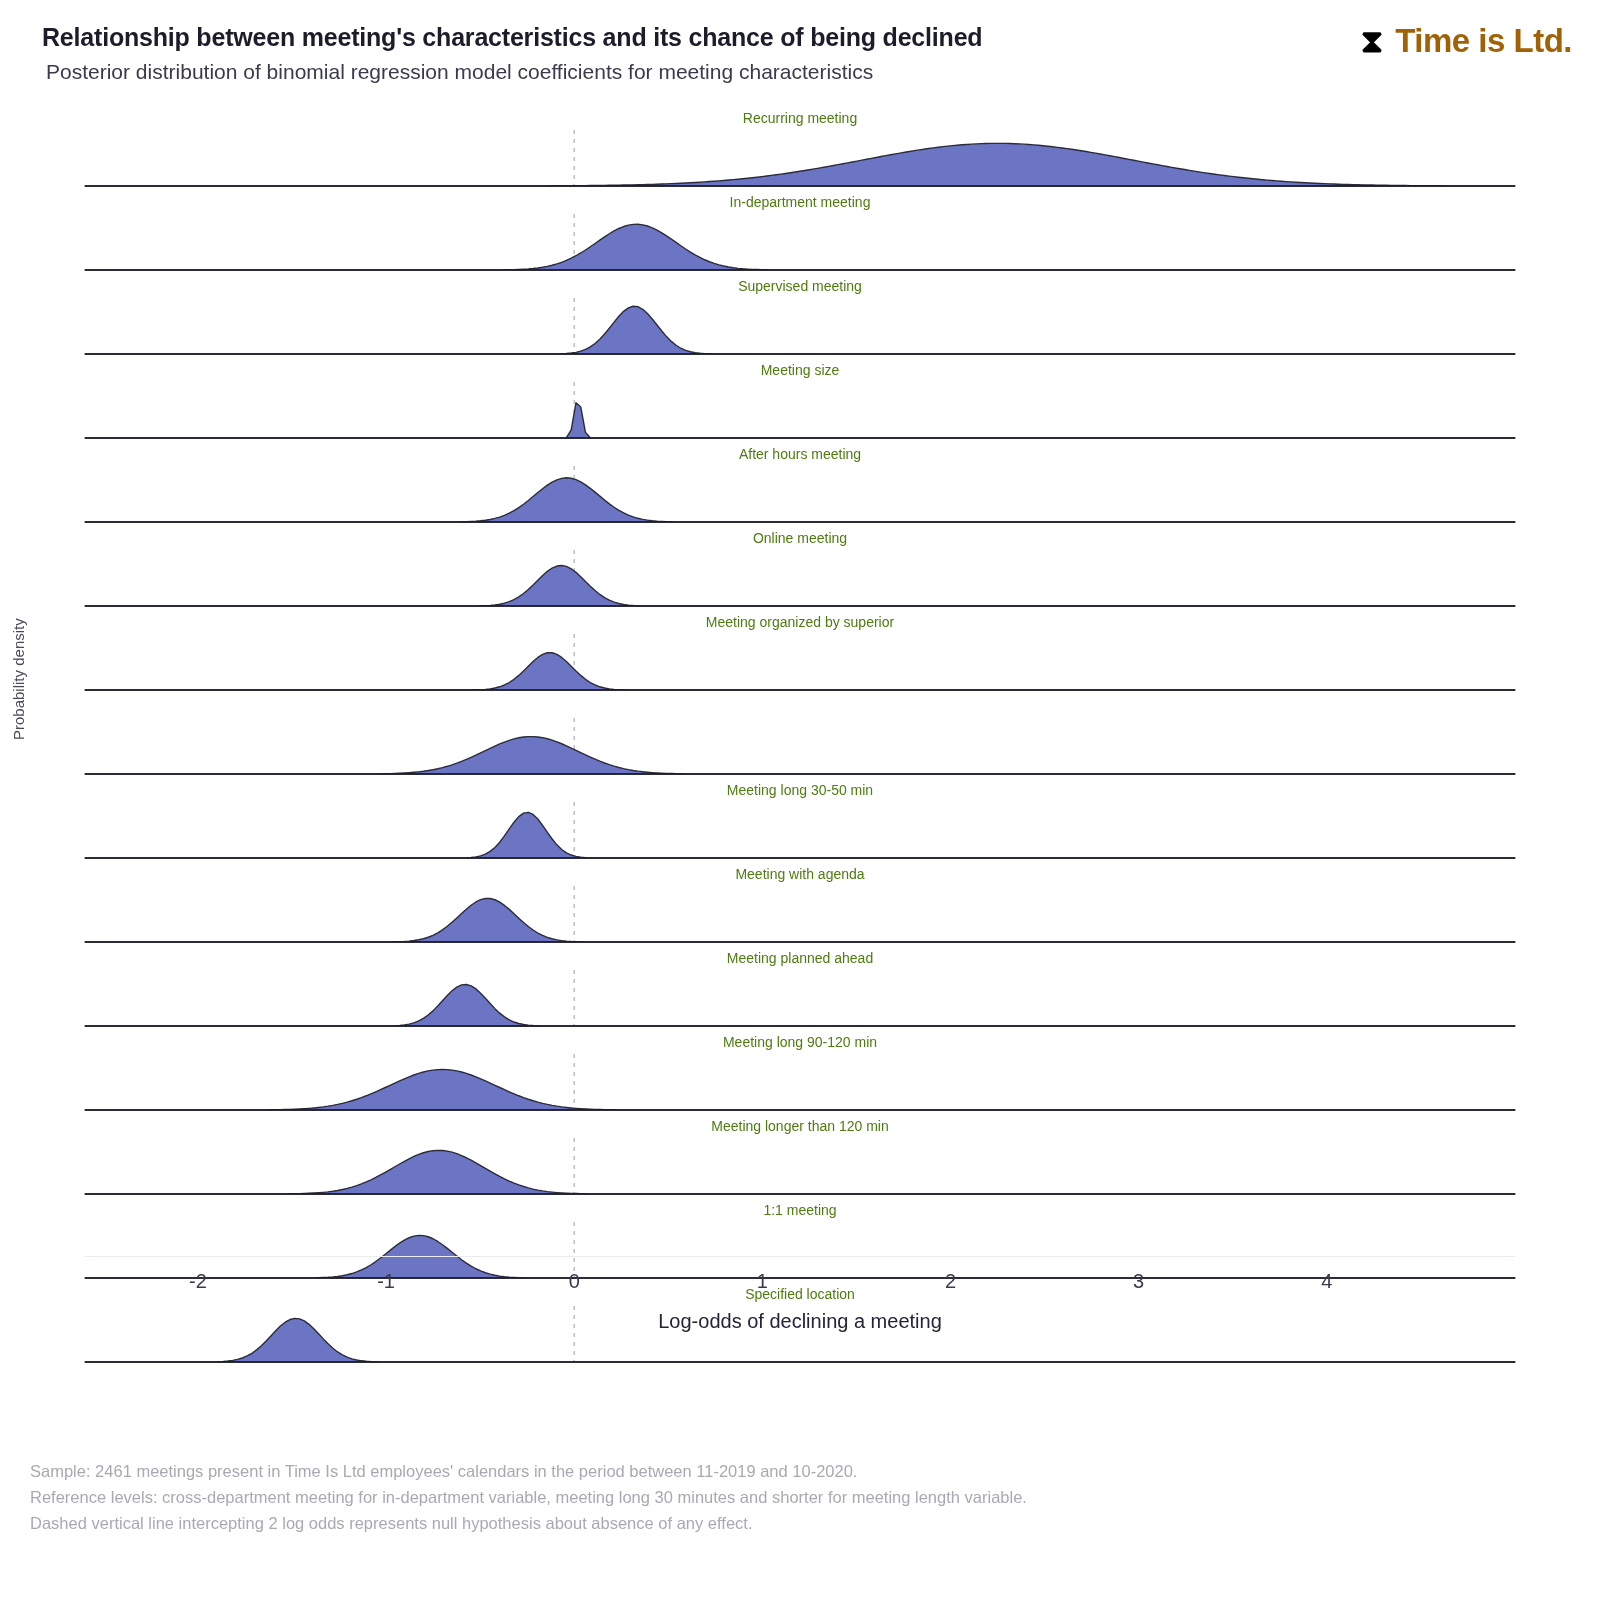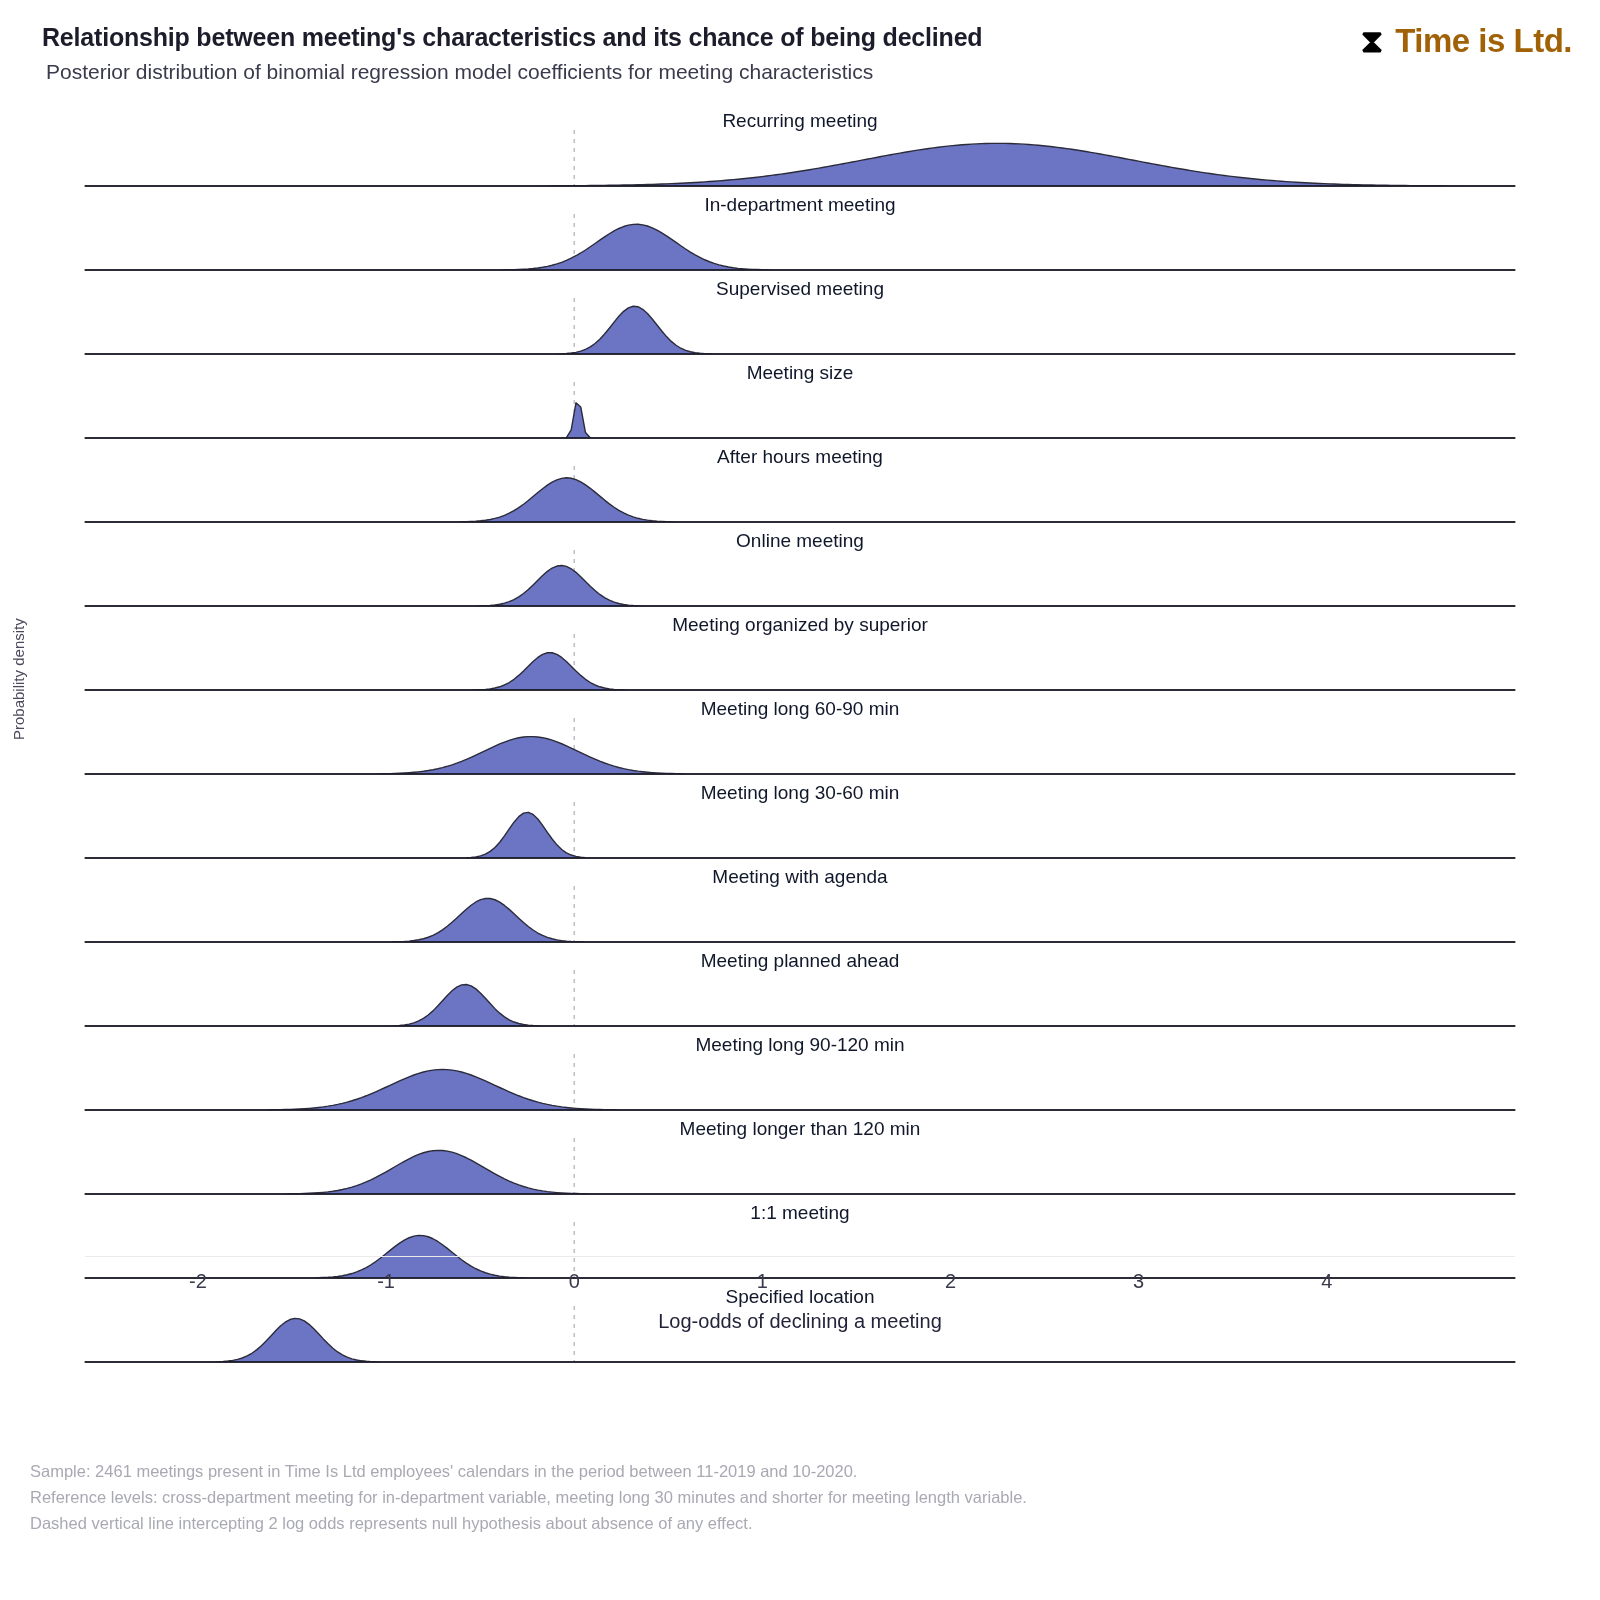--- a/index.html
+++ b/index.html
@@ -92,22 +92,22 @@
   .ridge {
     position: relative;
     height: 84px;
     width: 100%;
   }
   .ridge-label {
     position: absolute;
     width: 100%;
     text-align: center;
     top: 0px;
-    font-size: 19px;
-    color: #0f172a;
+    font-size: 14px;
+    color: #4d7c0f;
     pointer-events: none;
   }
   .ridge svg {
     position: absolute;
     left: 0;
     top: 0;
     width: 100%;
     height: 84px;
     display: block;
     overflow: visible;
@@ -224,29 +224,28 @@
         </div>
         <div class="ridge">
           <div class="ridge-label">Meeting organized by superior</div>
           <svg viewBox="0 0 1430 84" preserveAspectRatio="none">
             <line x1="489.2105263157895" x2="489.2105263157895" y1="20" y2="76" stroke="#b9b9c4" stroke-width="1.4" stroke-dasharray="4 5"></line>
             <path d="M 0 76 L 0.00 76.00 L 4.77 76.00 L 9.53 76.00 L 14.30 76.00 L 19.07 76.00 L 23.83 76.00 L 28.60 76.00 L 33.37 76.00 L 38.13 76.00 L 42.90 76.00 L 47.67 76.00 L 52.43 76.00 L 57.20 76.00 L 61.97 76.00 L 66.73 76.00 L 71.50 76.00 L 76.27 76.00 L 81.03 76.00 L 85.80 76.00 L 90.57 76.00 L 95.33 76.00 L 100.10 76.00 L 104.87 76.00 L 109.63 76.00 L 114.40 76.00 L 119.17 76.00 L 123.93 76.00 L 128.70 76.00 L 133.47 76.00 L 138.23 76.00 L 143.00 76.00 L 147.77 76.00 L 152.53 76.00 L 157.30 76.00 L 162.07 76.00 L 166.83 76.00 L 171.60 76.00 L 176.37 76.00 L 181.13 76.00 L 185.90 76.00 L 190.67 76.00 L 195.43 76.00 L 200.20 76.00 L 204.97 76.00 L 209.73 76.00 L 214.50 76.00 L 219.27 76.00 L 224.03 76.00 L 228.80 76.00 L 233.57 76.00 L 238.33 76.00 L 243.10 76.00 L 247.87 76.00 L 252.63 76.00 L 257.40 76.00 L 262.17 76.00 L 266.93 76.00 L 271.70 76.00 L 276.47 76.00 L 281.23 76.00 L 286.00 76.00 L 290.77 76.00 L 295.53 76.00 L 300.30 76.00 L 305.07 76.00 L 309.83 76.00 L 314.60 76.00 L 319.37 76.00 L 324.13 76.00 L 328.90 76.00 L 333.67 76.00 L 338.43 76.00 L 343.20 76.00 L 347.97 76.00 L 352.73 76.00 L 357.50 76.00 L 362.27 76.00 L 367.03 76.00 L 371.80 75.99 L 376.57 75.98 L 381.33 75.96 L 386.10 75.91 L 390.87 75.82 L 395.63 75.65 L 400.40 75.36 L 405.17 74.85 L 409.93 74.03 L 414.70 72.79 L 419.47 70.99 L 424.23 68.52 L 429.00 65.31 L 433.77 61.40 L 438.53 56.92 L 443.30 52.16 L 448.07 47.50 L 452.83 43.43 L 457.60 40.39 L 462.37 38.77 L 467.13 38.77 L 471.90 40.39 L 476.67 43.43 L 481.43 47.50 L 486.20 52.16 L 490.97 56.92 L 495.73 61.40 L 500.50 65.31 L 505.27 68.52 L 510.03 70.99 L 514.80 72.79 L 519.57 74.03 L 524.33 74.85 L 529.10 75.36 L 533.87 75.65 L 538.63 75.82 L 543.40 75.91 L 548.17 75.96 L 552.93 75.98 L 557.70 75.99 L 562.47 76.00 L 567.23 76.00 L 572.00 76.00 L 576.77 76.00 L 581.53 76.00 L 586.30 76.00 L 591.07 76.00 L 595.83 76.00 L 600.60 76.00 L 605.37 76.00 L 610.13 76.00 L 614.90 76.00 L 619.67 76.00 L 624.43 76.00 L 629.20 76.00 L 633.97 76.00 L 638.73 76.00 L 643.50 76.00 L 648.27 76.00 L 653.03 76.00 L 657.80 76.00 L 662.57 76.00 L 667.33 76.00 L 672.10 76.00 L 676.87 76.00 L 681.63 76.00 L 686.40 76.00 L 691.17 76.00 L 695.93 76.00 L 700.70 76.00 L 705.47 76.00 L 710.23 76.00 L 715.00 76.00 L 719.77 76.00 L 724.53 76.00 L 729.30 76.00 L 734.07 76.00 L 738.83 76.00 L 743.60 76.00 L 748.37 76.00 L 753.13 76.00 L 757.90 76.00 L 762.67 76.00 L 767.43 76.00 L 772.20 76.00 L 776.97 76.00 L 781.73 76.00 L 786.50 76.00 L 791.27 76.00 L 796.03 76.00 L 800.80 76.00 L 805.57 76.00 L 810.33 76.00 L 815.10 76.00 L 819.87 76.00 L 824.63 76.00 L 829.40 76.00 L 834.17 76.00 L 838.93 76.00 L 843.70 76.00 L 848.47 76.00 L 853.23 76.00 L 858.00 76.00 L 862.77 76.00 L 867.53 76.00 L 872.30 76.00 L 877.07 76.00 L 881.83 76.00 L 886.60 76.00 L 891.37 76.00 L 896.13 76.00 L 900.90 76.00 L 905.67 76.00 L 910.43 76.00 L 915.20 76.00 L 919.97 76.00 L 924.73 76.00 L 929.50 76.00 L 934.27 76.00 L 939.03 76.00 L 943.80 76.00 L 948.57 76.00 L 953.33 76.00 L 958.10 76.00 L 962.87 76.00 L 967.63 76.00 L 972.40 76.00 L 977.17 76.00 L 981.93 76.00 L 986.70 76.00 L 991.47 76.00 L 996.23 76.00 L 1001.00 76.00 L 1005.77 76.00 L 1010.53 76.00 L 1015.30 76.00 L 1020.07 76.00 L 1024.83 76.00 L 1029.60 76.00 L 1034.37 76.00 L 1039.13 76.00 L 1043.90 76.00 L 1048.67 76.00 L 1053.43 76.00 L 1058.20 76.00 L 1062.97 76.00 L 1067.73 76.00 L 1072.50 76.00 L 1077.27 76.00 L 1082.03 76.00 L 1086.80 76.00 L 1091.57 76.00 L 1096.33 76.00 L 1101.10 76.00 L 1105.87 76.00 L 1110.63 76.00 L 1115.40 76.00 L 1120.17 76.00 L 1124.93 76.00 L 1129.70 76.00 L 1134.47 76.00 L 1139.23 76.00 L 1144.00 76.00 L 1148.77 76.00 L 1153.53 76.00 L 1158.30 76.00 L 1163.07 76.00 L 1167.83 76.00 L 1172.60 76.00 L 1177.37 76.00 L 1182.13 76.00 L 1186.90 76.00 L 1191.67 76.00 L 1196.43 76.00 L 1201.20 76.00 L 1205.97 76.00 L 1210.73 76.00 L 1215.50 76.00 L 1220.27 76.00 L 1225.03 76.00 L 1229.80 76.00 L 1234.57 76.00 L 1239.33 76.00 L 1244.10 76.00 L 1248.87 76.00 L 1253.63 76.00 L 1258.40 76.00 L 1263.17 76.00 L 1267.93 76.00 L 1272.70 76.00 L 1277.47 76.00 L 1282.23 76.00 L 1287.00 76.00 L 1291.77 76.00 L 1296.53 76.00 L 1301.30 76.00 L 1306.07 76.00 L 1310.83 76.00 L 1315.60 76.00 L 1320.37 76.00 L 1325.13 76.00 L 1329.90 76.00 L 1334.67 76.00 L 1339.43 76.00 L 1344.20 76.00 L 1348.97 76.00 L 1353.73 76.00 L 1358.50 76.00 L 1363.27 76.00 L 1368.03 76.00 L 1372.80 76.00 L 1377.57 76.00 L 1382.33 76.00 L 1387.10 76.00 L 1391.87 76.00 L 1396.63 76.00 L 1401.40 76.00 L 1406.17 76.00 L 1410.93 76.00 L 1415.70 76.00 L 1420.47 76.00 L 1425.23 76.00 L 1430.00 76.00 L 1430 76 Z" fill="#6b75c4" stroke="#2b2b3a" stroke-width="1.4" stroke-linejoin="round"></path>
             <line x1="0" x2="1430" y1="76" y2="76" stroke="#1b1b2a" stroke-width="1.3"></line>
           </svg>
         </div>
         <div class="ridge">
-          <div class="ridge-label">Meeting long 60-90 min</div>
           <svg viewBox="0 0 1430 84" preserveAspectRatio="none">
             <line x1="489.2105263157895" x2="489.2105263157895" y1="20" y2="76" stroke="#b9b9c4" stroke-width="1.4" stroke-dasharray="4 5"></line>
             <path d="M 0 76 L 0.00 76.00 L 4.77 76.00 L 9.53 76.00 L 14.30 76.00 L 19.07 76.00 L 23.83 76.00 L 28.60 76.00 L 33.37 76.00 L 38.13 76.00 L 42.90 76.00 L 47.67 76.00 L 52.43 76.00 L 57.20 76.00 L 61.97 76.00 L 66.73 76.00 L 71.50 76.00 L 76.27 76.00 L 81.03 76.00 L 85.80 76.00 L 90.57 76.00 L 95.33 76.00 L 100.10 76.00 L 104.87 76.00 L 109.63 76.00 L 114.40 76.00 L 119.17 76.00 L 123.93 76.00 L 128.70 76.00 L 133.47 76.00 L 138.23 76.00 L 143.00 76.00 L 147.77 76.00 L 152.53 76.00 L 157.30 76.00 L 162.07 76.00 L 166.83 76.00 L 171.60 76.00 L 176.37 76.00 L 181.13 76.00 L 185.90 76.00 L 190.67 76.00 L 195.43 76.00 L 200.20 76.00 L 204.97 76.00 L 209.73 76.00 L 214.50 76.00 L 219.27 76.00 L 224.03 76.00 L 228.80 76.00 L 233.57 76.00 L 238.33 76.00 L 243.10 76.00 L 247.87 75.99 L 252.63 75.99 L 257.40 75.99 L 262.17 75.98 L 266.93 75.97 L 271.70 75.96 L 276.47 75.94 L 281.23 75.92 L 286.00 75.88 L 290.77 75.84 L 295.53 75.77 L 300.30 75.69 L 305.07 75.58 L 309.83 75.43 L 314.60 75.24 L 319.37 75.00 L 324.13 74.69 L 328.90 74.31 L 333.67 73.83 L 338.43 73.25 L 343.20 72.55 L 347.97 71.72 L 352.73 70.74 L 357.50 69.60 L 362.27 68.30 L 367.03 66.83 L 371.80 65.19 L 376.57 63.38 L 381.33 61.42 L 386.10 59.33 L 390.87 57.13 L 395.63 54.86 L 400.40 52.57 L 405.17 50.28 L 409.93 48.07 L 414.70 45.97 L 419.47 44.04 L 424.23 42.34 L 429.00 40.91 L 433.77 39.79 L 438.53 39.02 L 443.30 38.62 L 448.07 38.60 L 452.83 38.96 L 457.60 39.69 L 462.37 40.78 L 467.13 42.18 L 471.90 43.85 L 476.67 45.76 L 481.43 47.84 L 486.20 50.04 L 490.97 52.32 L 495.73 54.62 L 500.50 56.90 L 505.27 59.10 L 510.03 61.20 L 514.80 63.18 L 519.57 65.00 L 524.33 66.66 L 529.10 68.16 L 533.87 69.48 L 538.63 70.63 L 543.40 71.62 L 548.17 72.47 L 552.93 73.18 L 557.70 73.77 L 562.47 74.26 L 567.23 74.65 L 572.00 74.97 L 576.77 75.22 L 581.53 75.41 L 586.30 75.56 L 591.07 75.68 L 595.83 75.77 L 600.60 75.83 L 605.37 75.88 L 610.13 75.92 L 614.90 75.94 L 619.67 75.96 L 624.43 75.97 L 629.20 75.98 L 633.97 75.99 L 638.73 75.99 L 643.50 75.99 L 648.27 76.00 L 653.03 76.00 L 657.80 76.00 L 662.57 76.00 L 667.33 76.00 L 672.10 76.00 L 676.87 76.00 L 681.63 76.00 L 686.40 76.00 L 691.17 76.00 L 695.93 76.00 L 700.70 76.00 L 705.47 76.00 L 710.23 76.00 L 715.00 76.00 L 719.77 76.00 L 724.53 76.00 L 729.30 76.00 L 734.07 76.00 L 738.83 76.00 L 743.60 76.00 L 748.37 76.00 L 753.13 76.00 L 757.90 76.00 L 762.67 76.00 L 767.43 76.00 L 772.20 76.00 L 776.97 76.00 L 781.73 76.00 L 786.50 76.00 L 791.27 76.00 L 796.03 76.00 L 800.80 76.00 L 805.57 76.00 L 810.33 76.00 L 815.10 76.00 L 819.87 76.00 L 824.63 76.00 L 829.40 76.00 L 834.17 76.00 L 838.93 76.00 L 843.70 76.00 L 848.47 76.00 L 853.23 76.00 L 858.00 76.00 L 862.77 76.00 L 867.53 76.00 L 872.30 76.00 L 877.07 76.00 L 881.83 76.00 L 886.60 76.00 L 891.37 76.00 L 896.13 76.00 L 900.90 76.00 L 905.67 76.00 L 910.43 76.00 L 915.20 76.00 L 919.97 76.00 L 924.73 76.00 L 929.50 76.00 L 934.27 76.00 L 939.03 76.00 L 943.80 76.00 L 948.57 76.00 L 953.33 76.00 L 958.10 76.00 L 962.87 76.00 L 967.63 76.00 L 972.40 76.00 L 977.17 76.00 L 981.93 76.00 L 986.70 76.00 L 991.47 76.00 L 996.23 76.00 L 1001.00 76.00 L 1005.77 76.00 L 1010.53 76.00 L 1015.30 76.00 L 1020.07 76.00 L 1024.83 76.00 L 1029.60 76.00 L 1034.37 76.00 L 1039.13 76.00 L 1043.90 76.00 L 1048.67 76.00 L 1053.43 76.00 L 1058.20 76.00 L 1062.97 76.00 L 1067.73 76.00 L 1072.50 76.00 L 1077.27 76.00 L 1082.03 76.00 L 1086.80 76.00 L 1091.57 76.00 L 1096.33 76.00 L 1101.10 76.00 L 1105.87 76.00 L 1110.63 76.00 L 1115.40 76.00 L 1120.17 76.00 L 1124.93 76.00 L 1129.70 76.00 L 1134.47 76.00 L 1139.23 76.00 L 1144.00 76.00 L 1148.77 76.00 L 1153.53 76.00 L 1158.30 76.00 L 1163.07 76.00 L 1167.83 76.00 L 1172.60 76.00 L 1177.37 76.00 L 1182.13 76.00 L 1186.90 76.00 L 1191.67 76.00 L 1196.43 76.00 L 1201.20 76.00 L 1205.97 76.00 L 1210.73 76.00 L 1215.50 76.00 L 1220.27 76.00 L 1225.03 76.00 L 1229.80 76.00 L 1234.57 76.00 L 1239.33 76.00 L 1244.10 76.00 L 1248.87 76.00 L 1253.63 76.00 L 1258.40 76.00 L 1263.17 76.00 L 1267.93 76.00 L 1272.70 76.00 L 1277.47 76.00 L 1282.23 76.00 L 1287.00 76.00 L 1291.77 76.00 L 1296.53 76.00 L 1301.30 76.00 L 1306.07 76.00 L 1310.83 76.00 L 1315.60 76.00 L 1320.37 76.00 L 1325.13 76.00 L 1329.90 76.00 L 1334.67 76.00 L 1339.43 76.00 L 1344.20 76.00 L 1348.97 76.00 L 1353.73 76.00 L 1358.50 76.00 L 1363.27 76.00 L 1368.03 76.00 L 1372.80 76.00 L 1377.57 76.00 L 1382.33 76.00 L 1387.10 76.00 L 1391.87 76.00 L 1396.63 76.00 L 1401.40 76.00 L 1406.17 76.00 L 1410.93 76.00 L 1415.70 76.00 L 1420.47 76.00 L 1425.23 76.00 L 1430.00 76.00 L 1430 76 Z" fill="#6b75c4" stroke="#2b2b3a" stroke-width="1.4" stroke-linejoin="round"></path>
             <line x1="0" x2="1430" y1="76" y2="76" stroke="#1b1b2a" stroke-width="1.3"></line>
           </svg>
         </div>
         <div class="ridge">
-          <div class="ridge-label">Meeting long 30-60 min</div>
+          <div class="ridge-label">Meeting long 30-50 min</div>
           <svg viewBox="0 0 1430 84" preserveAspectRatio="none">
             <line x1="489.2105263157895" x2="489.2105263157895" y1="20" y2="76" stroke="#b9b9c4" stroke-width="1.4" stroke-dasharray="4 5"></line>
             <path d="M 0 76 L 0.00 76.00 L 4.77 76.00 L 9.53 76.00 L 14.30 76.00 L 19.07 76.00 L 23.83 76.00 L 28.60 76.00 L 33.37 76.00 L 38.13 76.00 L 42.90 76.00 L 47.67 76.00 L 52.43 76.00 L 57.20 76.00 L 61.97 76.00 L 66.73 76.00 L 71.50 76.00 L 76.27 76.00 L 81.03 76.00 L 85.80 76.00 L 90.57 76.00 L 95.33 76.00 L 100.10 76.00 L 104.87 76.00 L 109.63 76.00 L 114.40 76.00 L 119.17 76.00 L 123.93 76.00 L 128.70 76.00 L 133.47 76.00 L 138.23 76.00 L 143.00 76.00 L 147.77 76.00 L 152.53 76.00 L 157.30 76.00 L 162.07 76.00 L 166.83 76.00 L 171.60 76.00 L 176.37 76.00 L 181.13 76.00 L 185.90 76.00 L 190.67 76.00 L 195.43 76.00 L 200.20 76.00 L 204.97 76.00 L 209.73 76.00 L 214.50 76.00 L 219.27 76.00 L 224.03 76.00 L 228.80 76.00 L 233.57 76.00 L 238.33 76.00 L 243.10 76.00 L 247.87 76.00 L 252.63 76.00 L 257.40 76.00 L 262.17 76.00 L 266.93 76.00 L 271.70 76.00 L 276.47 76.00 L 281.23 76.00 L 286.00 76.00 L 290.77 76.00 L 295.53 76.00 L 300.30 76.00 L 305.07 76.00 L 309.83 76.00 L 314.60 76.00 L 319.37 76.00 L 324.13 76.00 L 328.90 76.00 L 333.67 76.00 L 338.43 76.00 L 343.20 76.00 L 347.97 76.00 L 352.73 76.00 L 357.50 76.00 L 362.27 75.99 L 367.03 75.98 L 371.80 75.96 L 376.57 75.90 L 381.33 75.75 L 386.10 75.46 L 390.87 74.89 L 395.63 73.85 L 400.40 72.11 L 405.17 69.38 L 409.93 65.45 L 414.70 60.24 L 419.47 53.90 L 424.23 46.95 L 429.00 40.18 L 433.77 34.58 L 438.53 31.09 L 443.30 30.32 L 448.07 32.43 L 452.83 37.03 L 457.60 43.31 L 462.37 50.28 L 467.13 57.02 L 471.90 62.87 L 476.67 67.48 L 481.43 70.81 L 486.20 73.04 L 490.97 74.41 L 495.73 75.20 L 500.50 75.63 L 505.27 75.83 L 510.03 75.93 L 514.80 75.97 L 519.57 75.99 L 524.33 76.00 L 529.10 76.00 L 533.87 76.00 L 538.63 76.00 L 543.40 76.00 L 548.17 76.00 L 552.93 76.00 L 557.70 76.00 L 562.47 76.00 L 567.23 76.00 L 572.00 76.00 L 576.77 76.00 L 581.53 76.00 L 586.30 76.00 L 591.07 76.00 L 595.83 76.00 L 600.60 76.00 L 605.37 76.00 L 610.13 76.00 L 614.90 76.00 L 619.67 76.00 L 624.43 76.00 L 629.20 76.00 L 633.97 76.00 L 638.73 76.00 L 643.50 76.00 L 648.27 76.00 L 653.03 76.00 L 657.80 76.00 L 662.57 76.00 L 667.33 76.00 L 672.10 76.00 L 676.87 76.00 L 681.63 76.00 L 686.40 76.00 L 691.17 76.00 L 695.93 76.00 L 700.70 76.00 L 705.47 76.00 L 710.23 76.00 L 715.00 76.00 L 719.77 76.00 L 724.53 76.00 L 729.30 76.00 L 734.07 76.00 L 738.83 76.00 L 743.60 76.00 L 748.37 76.00 L 753.13 76.00 L 757.90 76.00 L 762.67 76.00 L 767.43 76.00 L 772.20 76.00 L 776.97 76.00 L 781.73 76.00 L 786.50 76.00 L 791.27 76.00 L 796.03 76.00 L 800.80 76.00 L 805.57 76.00 L 810.33 76.00 L 815.10 76.00 L 819.87 76.00 L 824.63 76.00 L 829.40 76.00 L 834.17 76.00 L 838.93 76.00 L 843.70 76.00 L 848.47 76.00 L 853.23 76.00 L 858.00 76.00 L 862.77 76.00 L 867.53 76.00 L 872.30 76.00 L 877.07 76.00 L 881.83 76.00 L 886.60 76.00 L 891.37 76.00 L 896.13 76.00 L 900.90 76.00 L 905.67 76.00 L 910.43 76.00 L 915.20 76.00 L 919.97 76.00 L 924.73 76.00 L 929.50 76.00 L 934.27 76.00 L 939.03 76.00 L 943.80 76.00 L 948.57 76.00 L 953.33 76.00 L 958.10 76.00 L 962.87 76.00 L 967.63 76.00 L 972.40 76.00 L 977.17 76.00 L 981.93 76.00 L 986.70 76.00 L 991.47 76.00 L 996.23 76.00 L 1001.00 76.00 L 1005.77 76.00 L 1010.53 76.00 L 1015.30 76.00 L 1020.07 76.00 L 1024.83 76.00 L 1029.60 76.00 L 1034.37 76.00 L 1039.13 76.00 L 1043.90 76.00 L 1048.67 76.00 L 1053.43 76.00 L 1058.20 76.00 L 1062.97 76.00 L 1067.73 76.00 L 1072.50 76.00 L 1077.27 76.00 L 1082.03 76.00 L 1086.80 76.00 L 1091.57 76.00 L 1096.33 76.00 L 1101.10 76.00 L 1105.87 76.00 L 1110.63 76.00 L 1115.40 76.00 L 1120.17 76.00 L 1124.93 76.00 L 1129.70 76.00 L 1134.47 76.00 L 1139.23 76.00 L 1144.00 76.00 L 1148.77 76.00 L 1153.53 76.00 L 1158.30 76.00 L 1163.07 76.00 L 1167.83 76.00 L 1172.60 76.00 L 1177.37 76.00 L 1182.13 76.00 L 1186.90 76.00 L 1191.67 76.00 L 1196.43 76.00 L 1201.20 76.00 L 1205.97 76.00 L 1210.73 76.00 L 1215.50 76.00 L 1220.27 76.00 L 1225.03 76.00 L 1229.80 76.00 L 1234.57 76.00 L 1239.33 76.00 L 1244.10 76.00 L 1248.87 76.00 L 1253.63 76.00 L 1258.40 76.00 L 1263.17 76.00 L 1267.93 76.00 L 1272.70 76.00 L 1277.47 76.00 L 1282.23 76.00 L 1287.00 76.00 L 1291.77 76.00 L 1296.53 76.00 L 1301.30 76.00 L 1306.07 76.00 L 1310.83 76.00 L 1315.60 76.00 L 1320.37 76.00 L 1325.13 76.00 L 1329.90 76.00 L 1334.67 76.00 L 1339.43 76.00 L 1344.20 76.00 L 1348.97 76.00 L 1353.73 76.00 L 1358.50 76.00 L 1363.27 76.00 L 1368.03 76.00 L 1372.80 76.00 L 1377.57 76.00 L 1382.33 76.00 L 1387.10 76.00 L 1391.87 76.00 L 1396.63 76.00 L 1401.40 76.00 L 1406.17 76.00 L 1410.93 76.00 L 1415.70 76.00 L 1420.47 76.00 L 1425.23 76.00 L 1430.00 76.00 L 1430 76 Z" fill="#6b75c4" stroke="#2b2b3a" stroke-width="1.4" stroke-linejoin="round"></path>
             <line x1="0" x2="1430" y1="76" y2="76" stroke="#1b1b2a" stroke-width="1.3"></line>
           </svg>
         </div>
         <div class="ridge">
           <div class="ridge-label">Meeting with agenda</div>
           <svg viewBox="0 0 1430 84" preserveAspectRatio="none">
             <line x1="489.2105263157895" x2="489.2105263157895" y1="20" y2="76" stroke="#b9b9c4" stroke-width="1.4" stroke-dasharray="4 5"></line>

